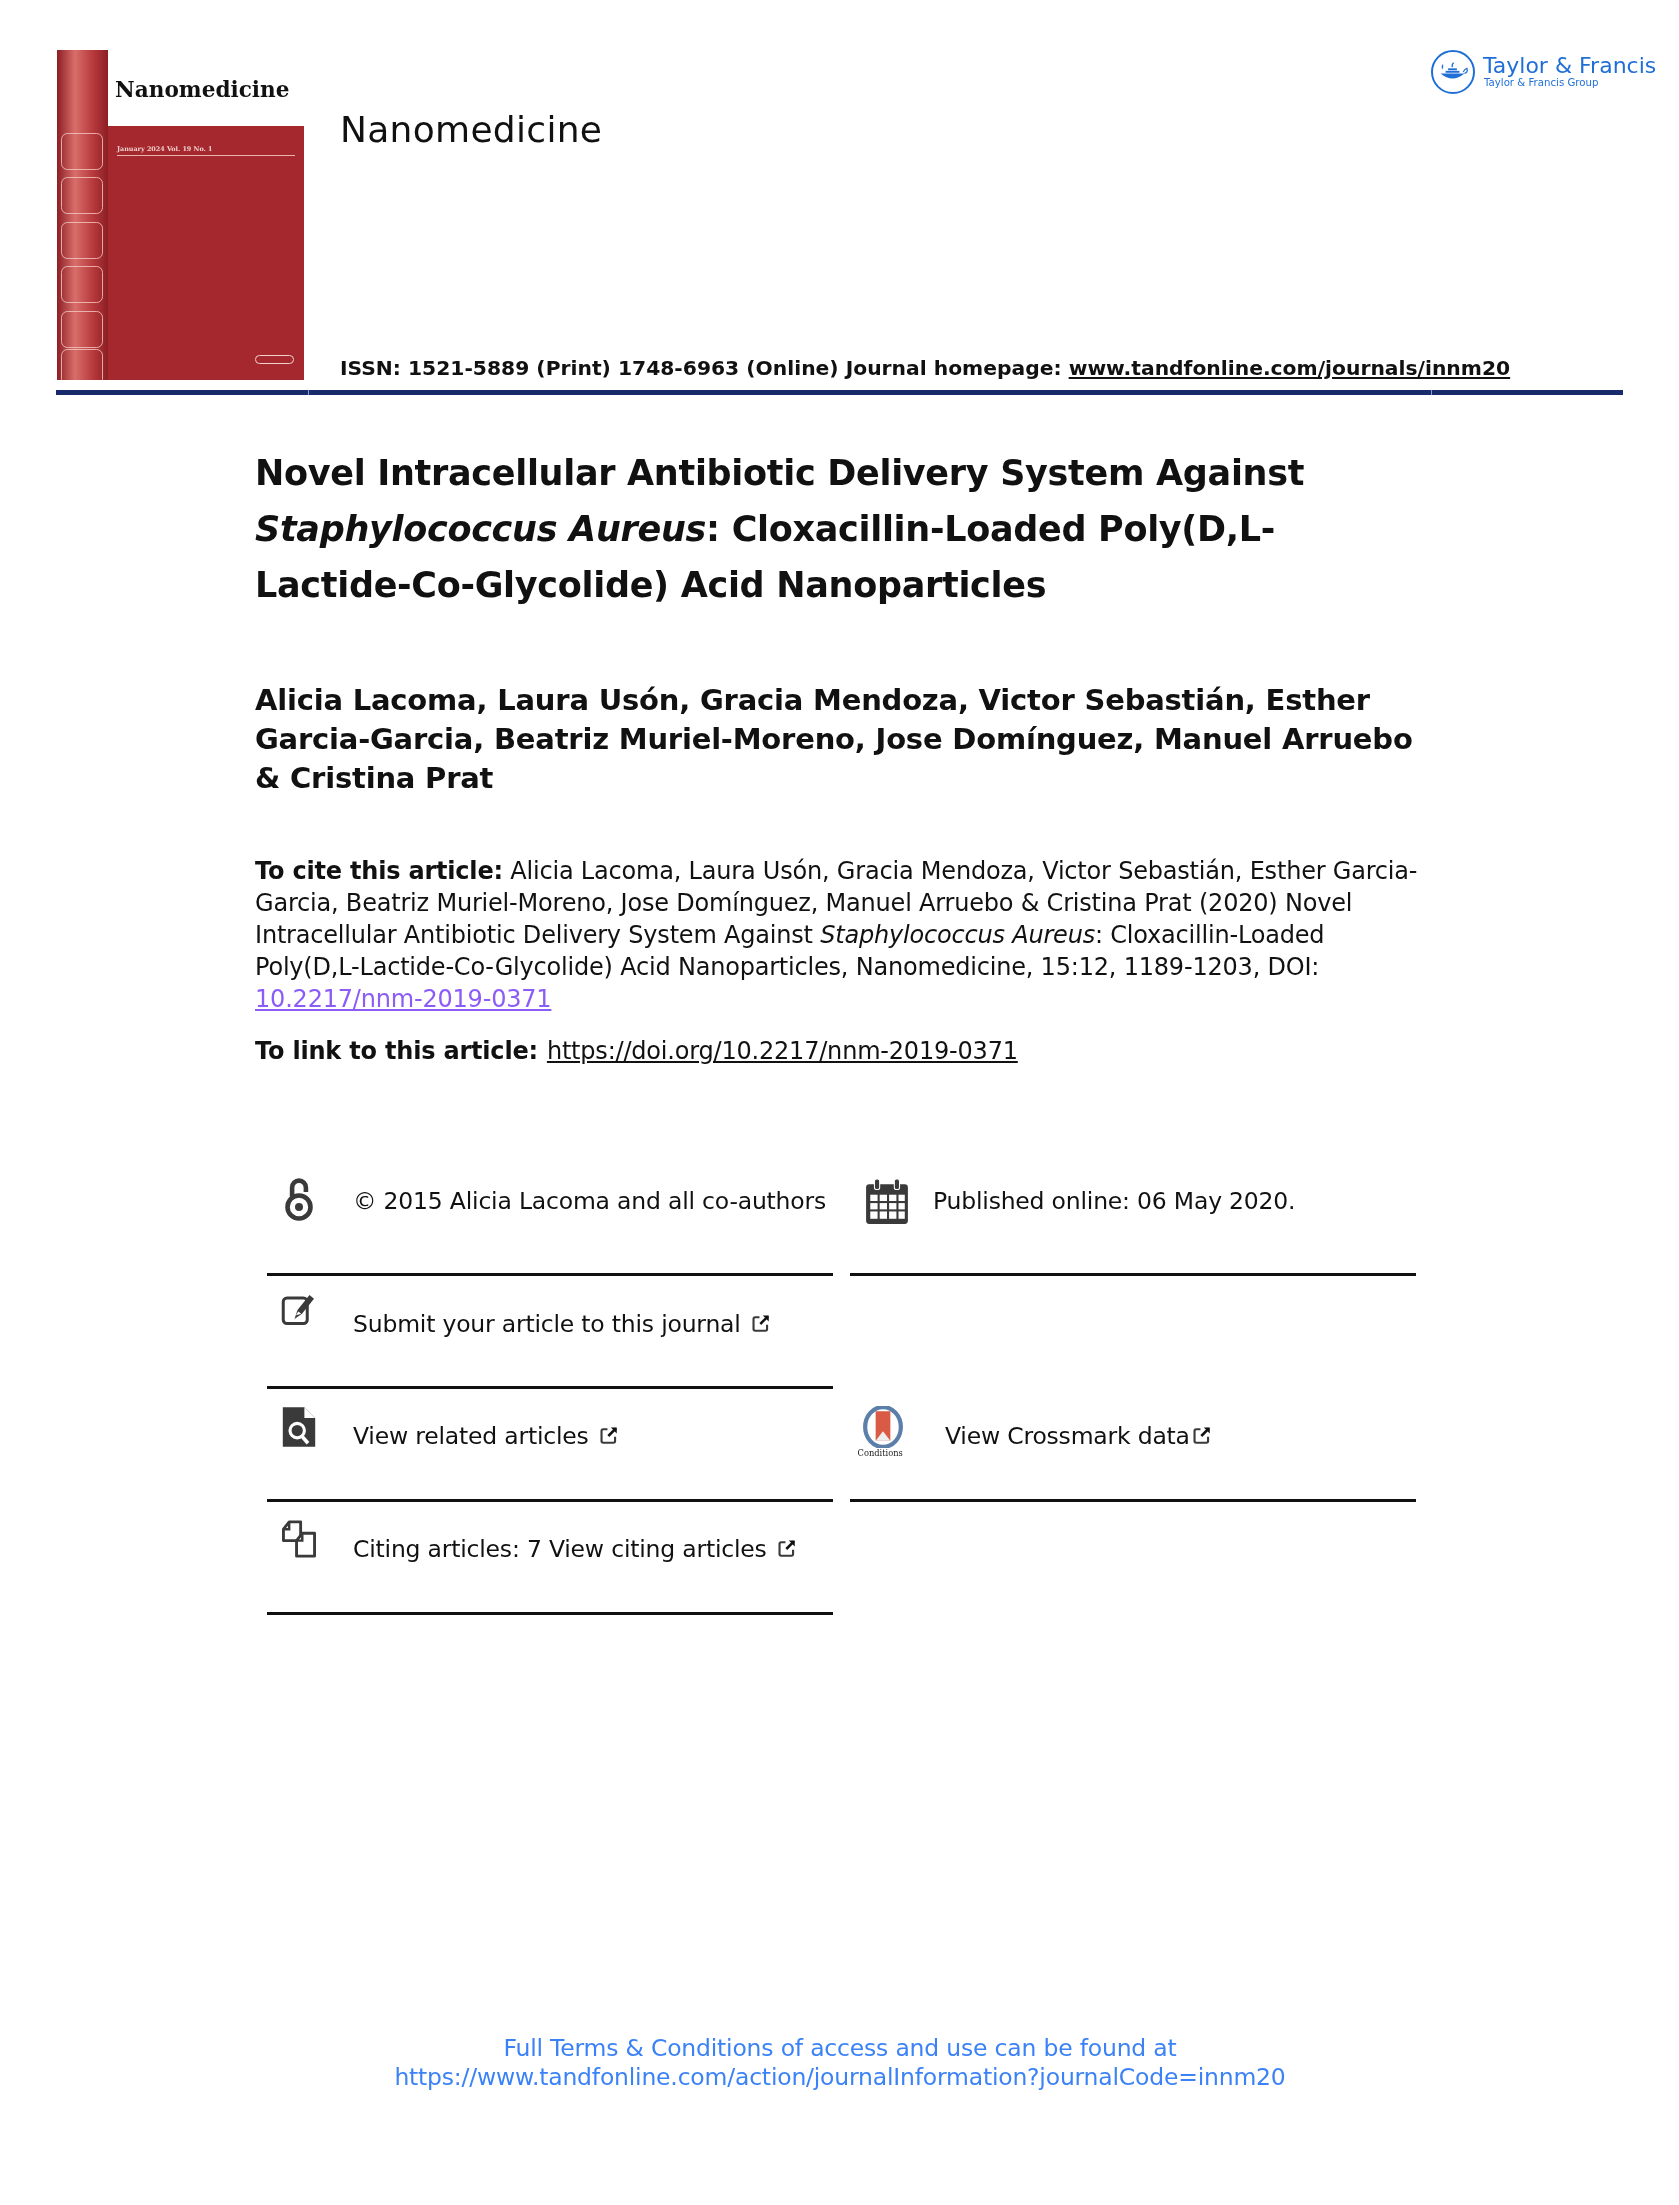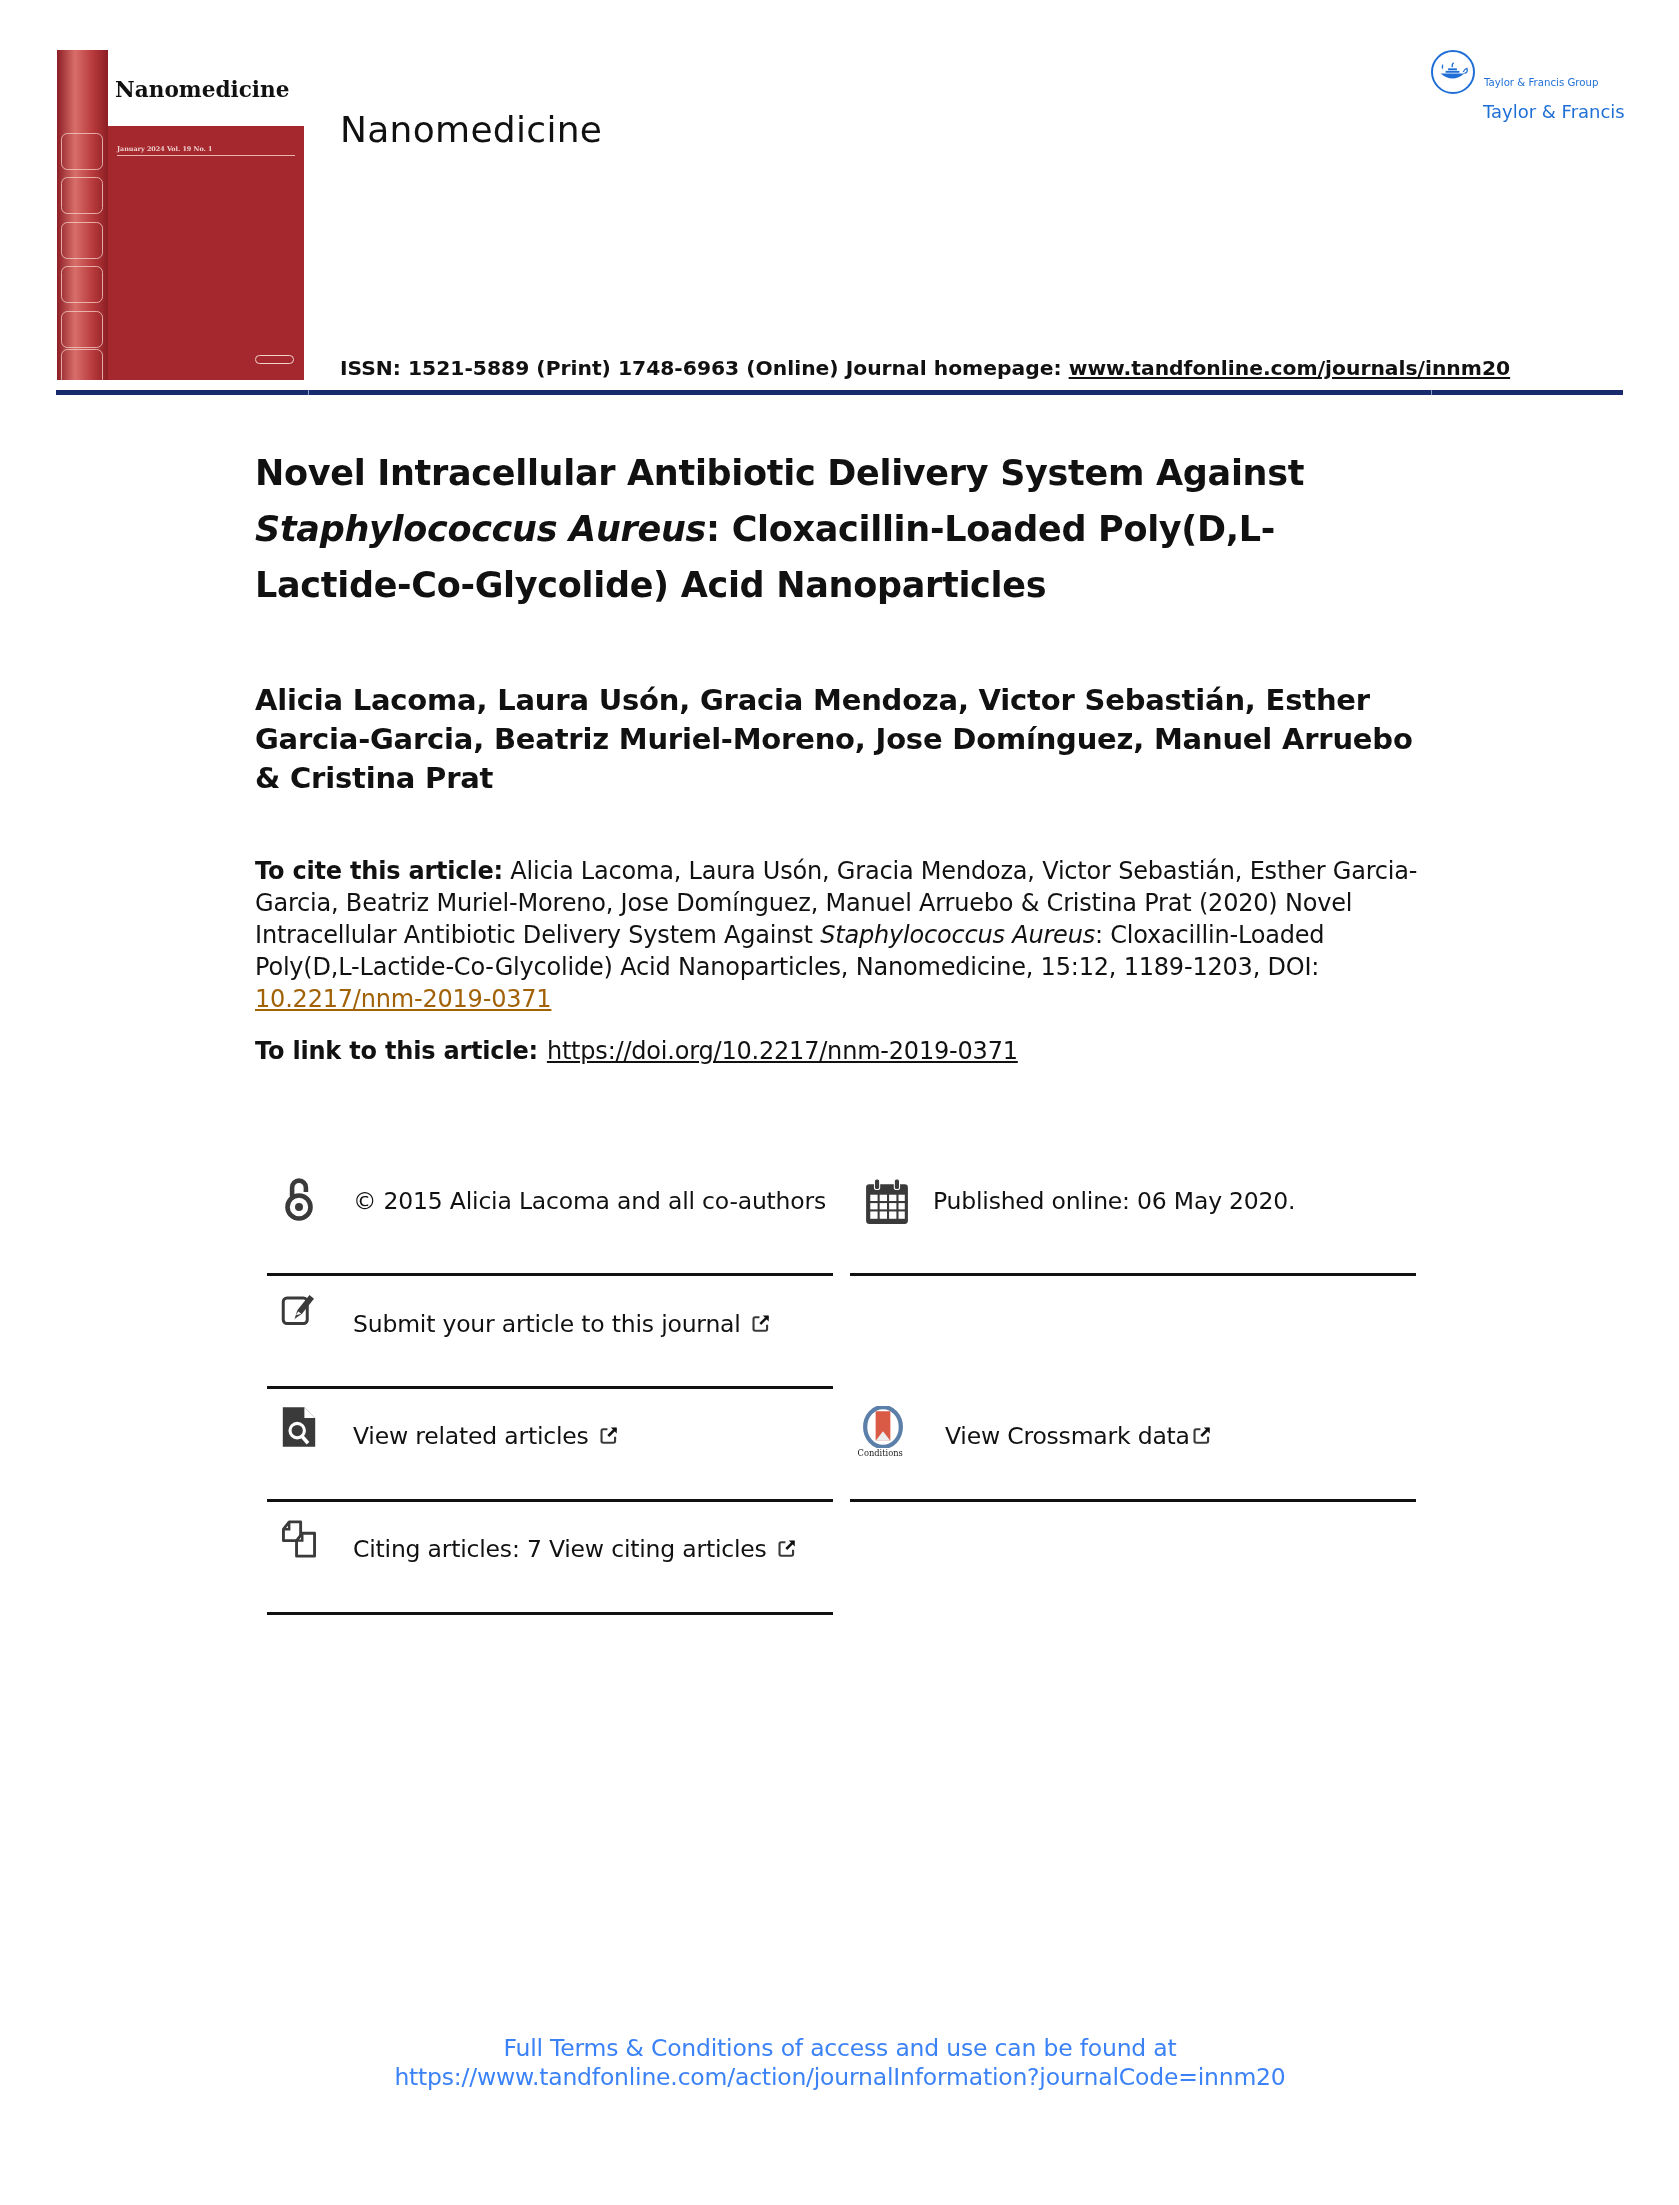--- a/index.html
+++ b/index.html
@@ -54,21 +54,21 @@
       position: absolute; left: 340px; top: 109px;
       font-size: 36px; color: #111; letter-spacing: 0.3px;
     }
 
     .tf-logo { position: absolute; left: 1431px; top: 50px; width: 210px; height: 46px; }
     .tf-logo .circle {
       position: absolute; left: 0; top: 0; width: 44px; height: 44px;
       border: 2.5px solid #1f6fd6; border-radius: 50%;
     }
     .tf-logo .name {
-      position: absolute; left: 52px; top: 2.5px; font-size: 18px; color: #1f6fd6; white-space: nowrap; margin-top: 48px;
+      position: absolute; left: 52px; top: 2.5px; font-size: 22px; color: #1f6fd6; white-space: nowrap;
     }
     .tf-logo .group {
       position: absolute; left: 53px; top: 27px; font-size: 10.2px; color: #1f6fd6; white-space: nowrap;
     }
 
     .issn-line {
       position: absolute; left: 340px; top: 356px;
       font-size: 20.3px; font-weight: bold; color: #111; white-space: nowrap;
     }
     .issn-line a { color: #111; text-decoration: underline; }
@@ -91,21 +91,21 @@
       position: absolute; left: 255px; top: 681px; width: 1176px;
       font-size: 29px; font-weight: bold; line-height: 39px; color: #111;
       letter-spacing: -0.2px;
     }
 
     .cite {
       position: absolute; left: 255px; top: 855px; width: 1176px;
       font-size: 24px; line-height: 32px; color: #111; letter-spacing: -0.2px;
     }
     .cite b { font-weight: bold; }
-    .cite a { color: #a16207; text-decoration: underline; }
+    .cite a { color: #8b5cf6; text-decoration: underline; }
 
     .link-line {
       position: absolute; left: 255px; top: 1035px;
       font-size: 24px; line-height: 32px; color: #111; white-space: nowrap; letter-spacing: -0.2px;
     }
     .link-line b { font-weight: bold; }
     .link-line a { color: #111; text-decoration: underline; margin-left: 9px; }
 
     
     .info-cell { position: absolute; width: 566px; height: 113px; }

